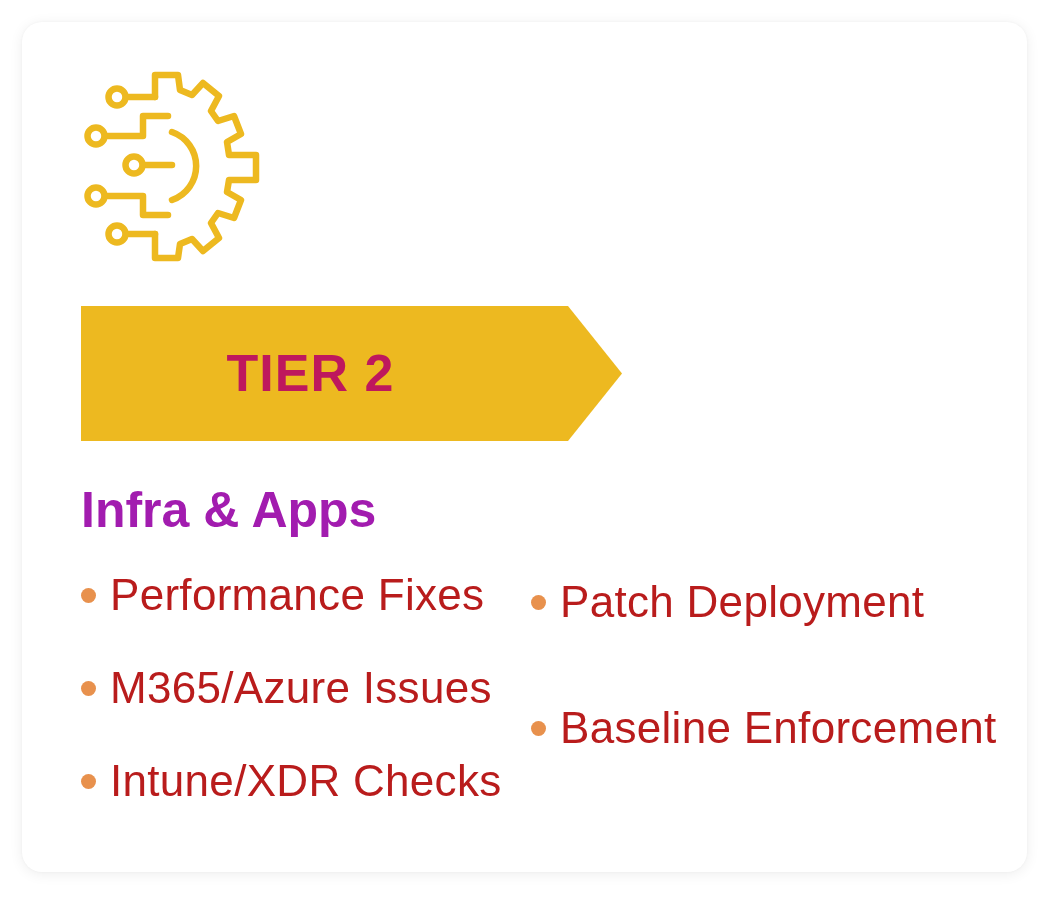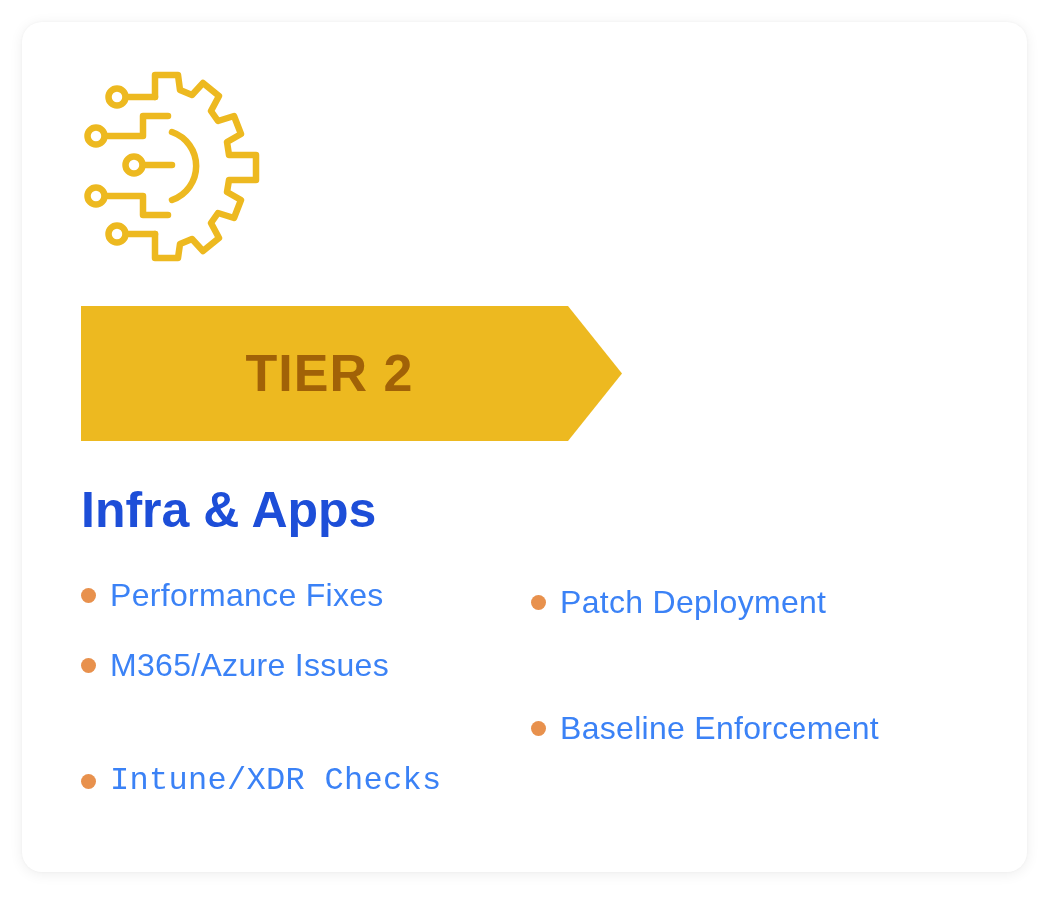--- a/index.html
+++ b/index.html
@@ -46,56 +46,55 @@
   .banner-label {
     position: absolute;
     left: 0;
     top: 0;
     width: 541px;
     height: 135px;
     line-height: 135px;
     text-align: center;
     padding-right: 0;
     box-sizing: border-box;
-    color: #a16207;
+    color: #be185d;
     font-weight: bold;
     font-size: 52px;
     letter-spacing: 1px;
     text-indent: -82px;
-    margin-left: 19px;
   }
   .heading {
     position: absolute;
     left: 81px;
     top: 478px;
     font-size: 50px;
     font-weight: bold;
-    color: #1d4ed8;
+    color: #a21caf;
     line-height: 64px;
     white-space: nowrap;
     text-align: center;
   }
   .item {
     position: absolute;
     height: 46px;
     display: flex;
     align-items: center;
     white-space: nowrap;
   }
   .bullet {
     width: 15px;
     height: 15px;
     border-radius: 50%;
     background: #E8914D;
     margin-right: 14px;
     flex: none;
   }
   .item-label {
-    font-size: 32px;
-    color: #3b82f6;
+    font-size: 44px;
+    color: #b91c1c;
     line-height: 46px;
     letter-spacing: 0.3px;
   }
 </style>
 </head>
 <body>
 
 <div class="card"></div>
 
 <div class="icon">
@@ -136,25 +135,25 @@
   </svg>
   <div class="banner-label">TIER 2</div>
 </div>
 
 <div class="heading">Infra &amp; Apps</div>
 
 <div class="item" style="left:81px; top:572px;">
   <span class="bullet"></span>
   <span class="item-label">Performance Fixes</span>
 </div>
-<div class="item" style="left:81px; top:642px;">
+<div class="item" style="left:81px; top:665px;">
   <span class="bullet"></span>
   <span class="item-label">M365/Azure Issues</span>
 </div>
-<div class="item" style="left:81px; top:758px;font-family:Liberation Mono, monospace;">
+<div class="item" style="left:81px; top:758px;">
   <span class="bullet"></span>
   <span class="item-label">Intune/XDR Checks</span>
 </div>
 
 <div class="item" style="left:531px; top:579px;">
   <span class="bullet"></span>
   <span class="item-label">Patch Deployment</span>
 </div>
 <div class="item" style="left:531px; top:665px;margin-top:40px;">
   <span class="bullet"></span>

